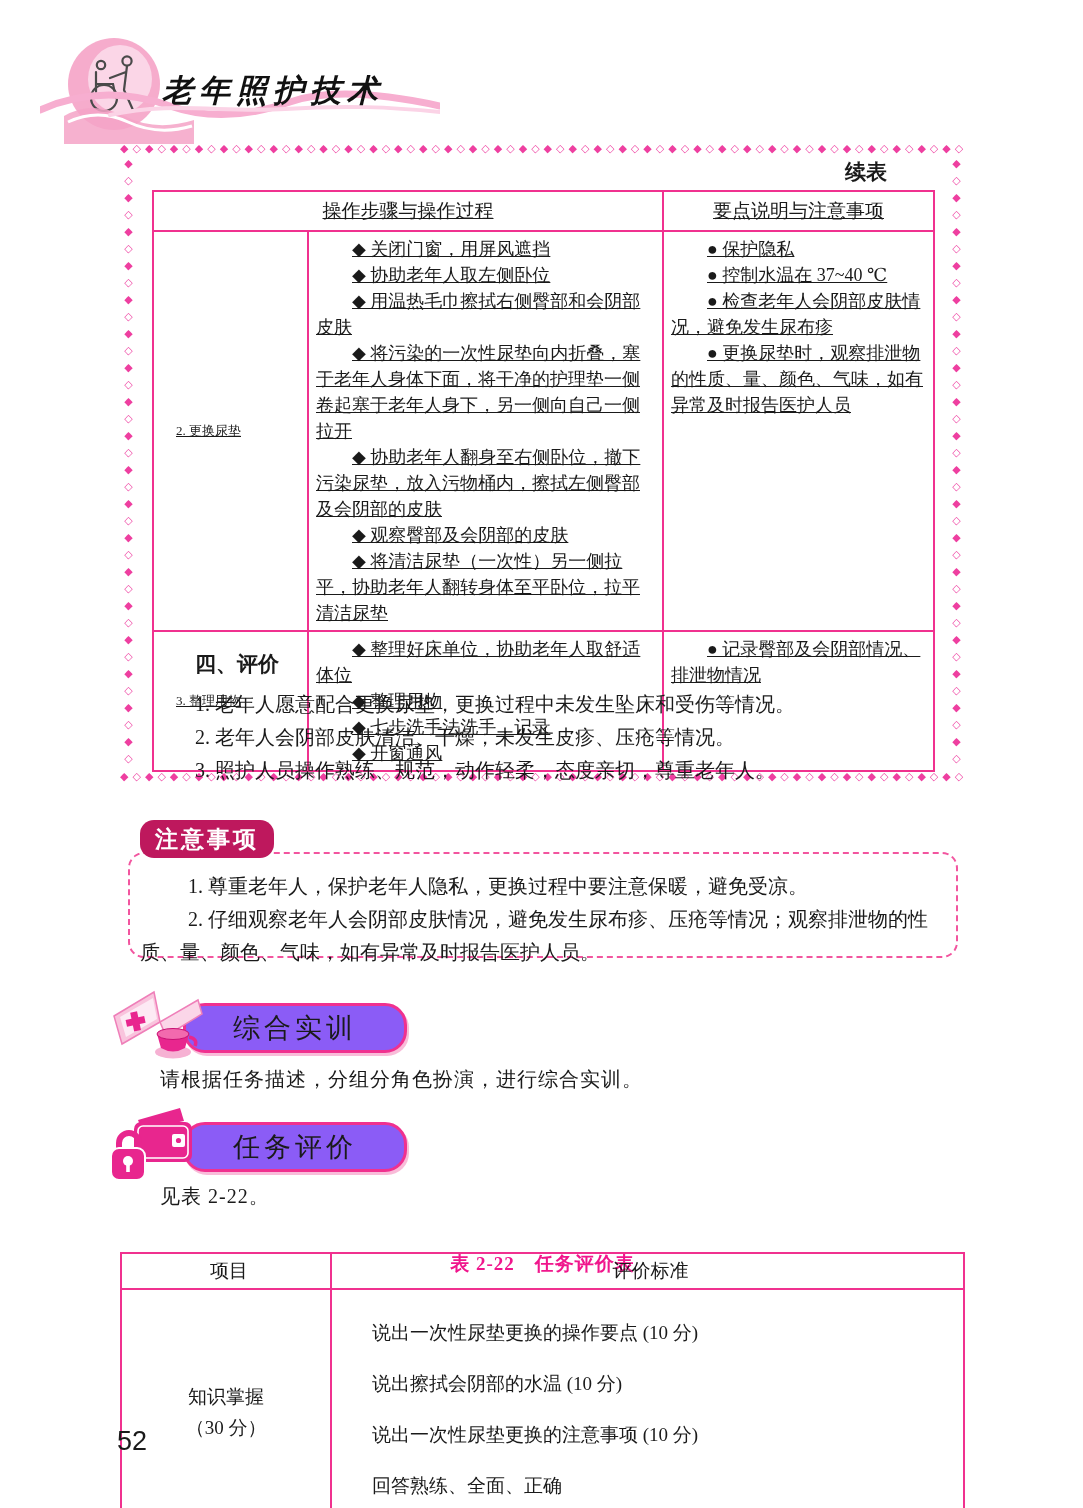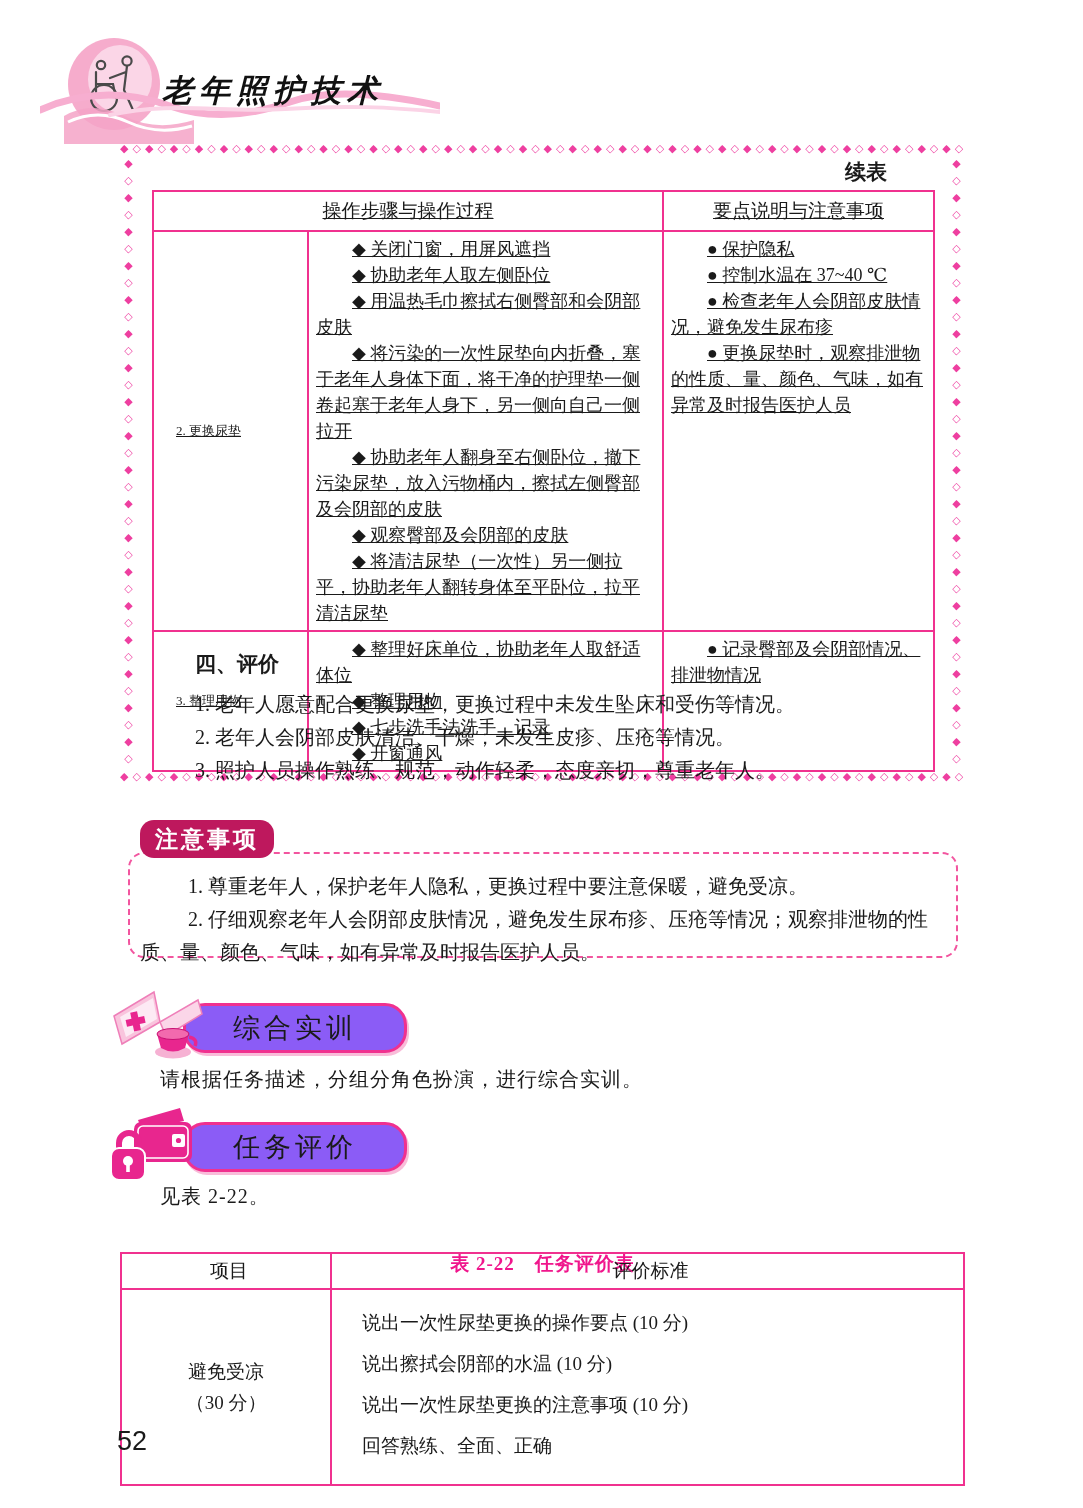--- a/index.html
+++ b/index.html
@@ -61,21 +61,21 @@
 
   
   .task-caption{position:absolute;left:120px;top:1251px;width:845px;text-align:center;
         color:#f0168c;font-weight:bold;font-size:19px;letter-spacing:1px;}
   .task-table{position:absolute;left:120px;top:1252px;width:845px;border-collapse:collapse;
         table-layout:fixed;font-size:19px;}
   .task-table th,.task-table td{border:2px solid #f0318f;padding:2px 6px;}
   .task-table th{height:30px;text-align:center;font-weight:normal;padding-left:12px;}
   .task-item-cell{text-align:center;vertical-align:middle;line-height:31px;}
   .task-criteria-cell{vertical-align:middle;padding:8px 10px 14px 22px !important;}
-  .task-criteria-cell p{margin:8px;line-height:33px;}
+  .task-criteria-cell p{margin:18px;line-height:33px;}
 
   .page-number{position:absolute;left:117px;top:1426px;font-size:27px;
         font-family:"Liberation Sans","DejaVu Sans",sans-serif;}
 </style>
 </head>
 <body>
 
 <div class="page">
 
   <svg class="logo-svg" viewBox="0 0 150 110">
@@ -202,21 +202,21 @@
         <col style="width:210px">
         <col>
       </colgroup>
     <tbody>
         <tr>
       <th>项目</th>
       <th>评价标准</th>
     </tr>
     <tr>
       <td class="task-item-cell">
-        <div>避免受凉</div>
+        <div>知识掌握</div>
         <div>（30 分）</div>
       </td>
       <td class="task-criteria-cell">
         <p>说出一次性尿垫更换的操作要点 (10 分)</p>
         <p>说出擦拭会阴部的水温 (10 分)</p>
         <p>说出一次性尿垫更换的注意事项 (10 分)</p>
         <p>回答熟练、全面、正确</p>
       </td>
     </tr>
   </tbody>

